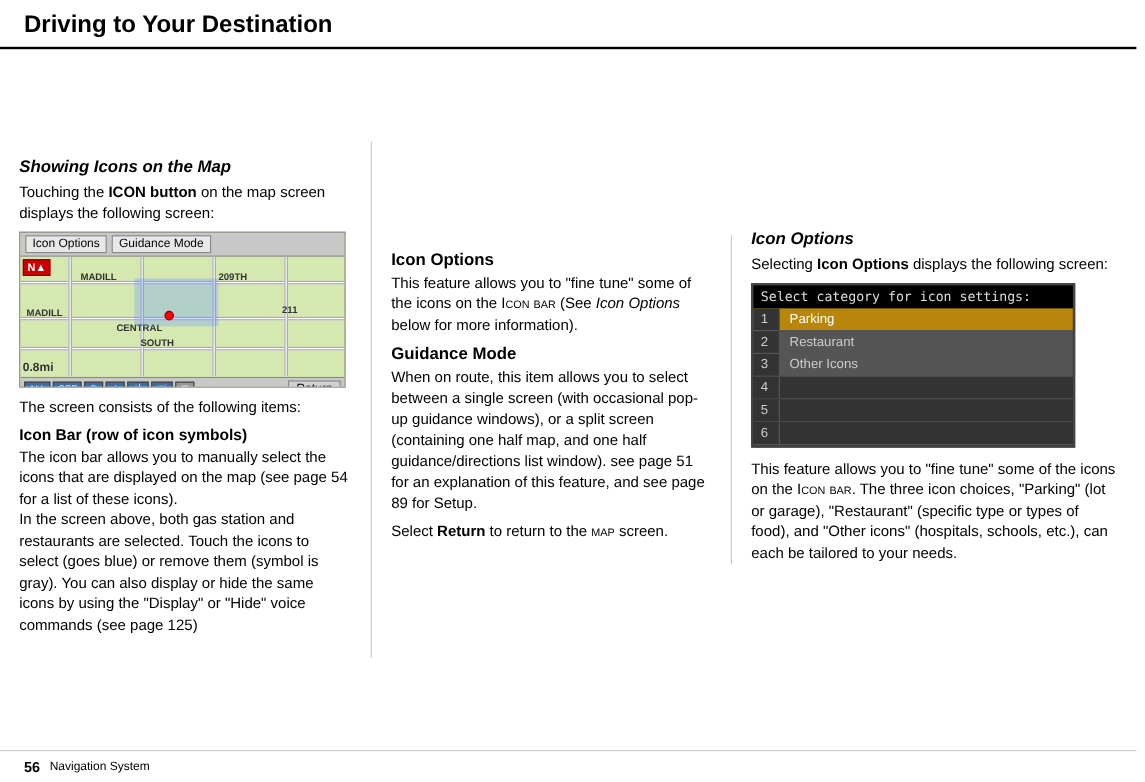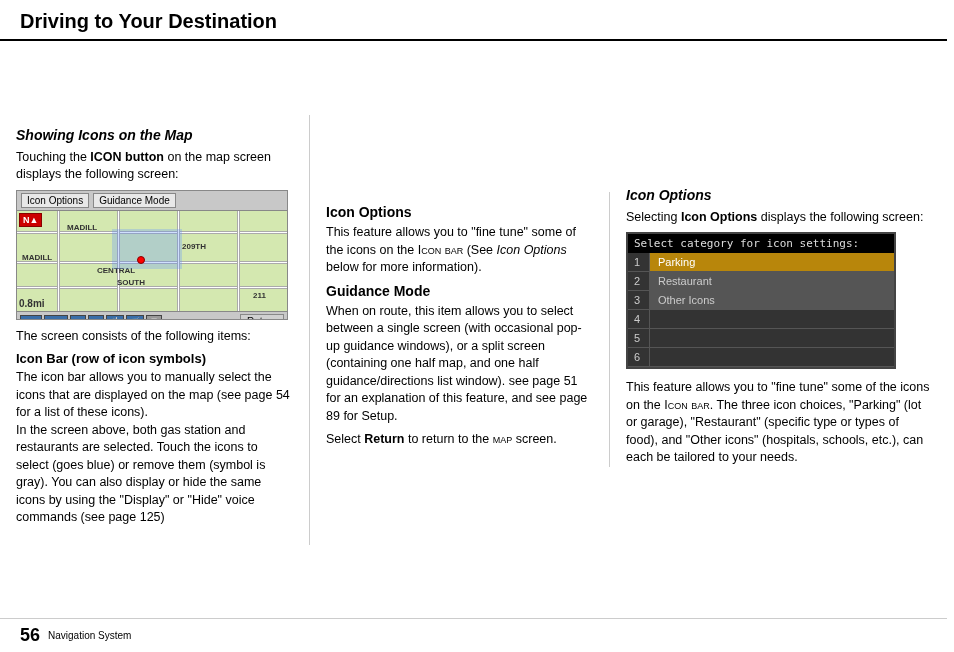--- a/index.html
+++ b/index.html
@@ -217,21 +217,21 @@
     
     .page-footer {
       padding: 6px 20px;
       border-top: 1px solid #ccc;
       display: flex;
       align-items: center;
       gap: 8px;
     }
     .footer-page-num {
       font-weight: bold;
-      font-size: 18px;
+      font-size: 12px;
     }
     .footer-app-name {
       font-size: 10px;
     }
 
     .subsection-title {
       font-weight: bold;
       font-size: 13px;
       margin-top: 4px;
       margin-bottom: 3px;
@@ -264,23 +264,23 @@
           <div class="road-h" style="top:20px;left:0;width:100%;"></div>
           <div class="road-h" style="top:50px;left:0;width:100%;"></div>
           <div class="road-h" style="top:75px;left:0;width:100%;"></div>
           <div class="road-v" style="left:40px;top:0;height:100%;"></div>
           <div class="road-v" style="left:100px;top:0;height:100%;"></div>
           <div class="road-v" style="left:160px;top:0;height:100%;"></div>
           <div class="road-v" style="left:220px;top:0;height:100%;"></div>
           <div class="map-label" style="top:12px;left:50px;">MADILL</div>
           <div class="map-label" style="top:42px;left:5px;">MADILL</div>
           <div class="map-label" style="top:55px;left:80px;">CENTRAL</div>
-          <div class="map-label" style="top:12px;left:165px;margin-top:19px;">209TH</div>
+          <div class="map-label" style="top:12px;left:165px;">209TH</div>
           <div class="map-label" style="top:67px;left:100px;">SOUTH</div>
-          <div class="map-label" style="top:40px;left:236px;margin-top:40px;">211</div>
+          <div class="map-label" style="top:40px;left:218px;">211</div>
 
           <div style="position:absolute;top:18px;left:95px;width:70px;height:40px;background:rgba(100,150,255,0.3);"></div>
 
           <div class="map-dot" style="top:45px;left:120px;"></div>
 
           <div class="map-label" style="bottom:2px;left:2px;font-size:10px;color:#333;">0.8mi</div>
 
           <div style="position:absolute;top:2px;left:2px;background:#c00;color:#fff;font-size:9px;font-weight:bold;padding:1px 3px;border:1px solid #800;">N▲</div>
         </div>
         <div class="map-bottom-bar">

